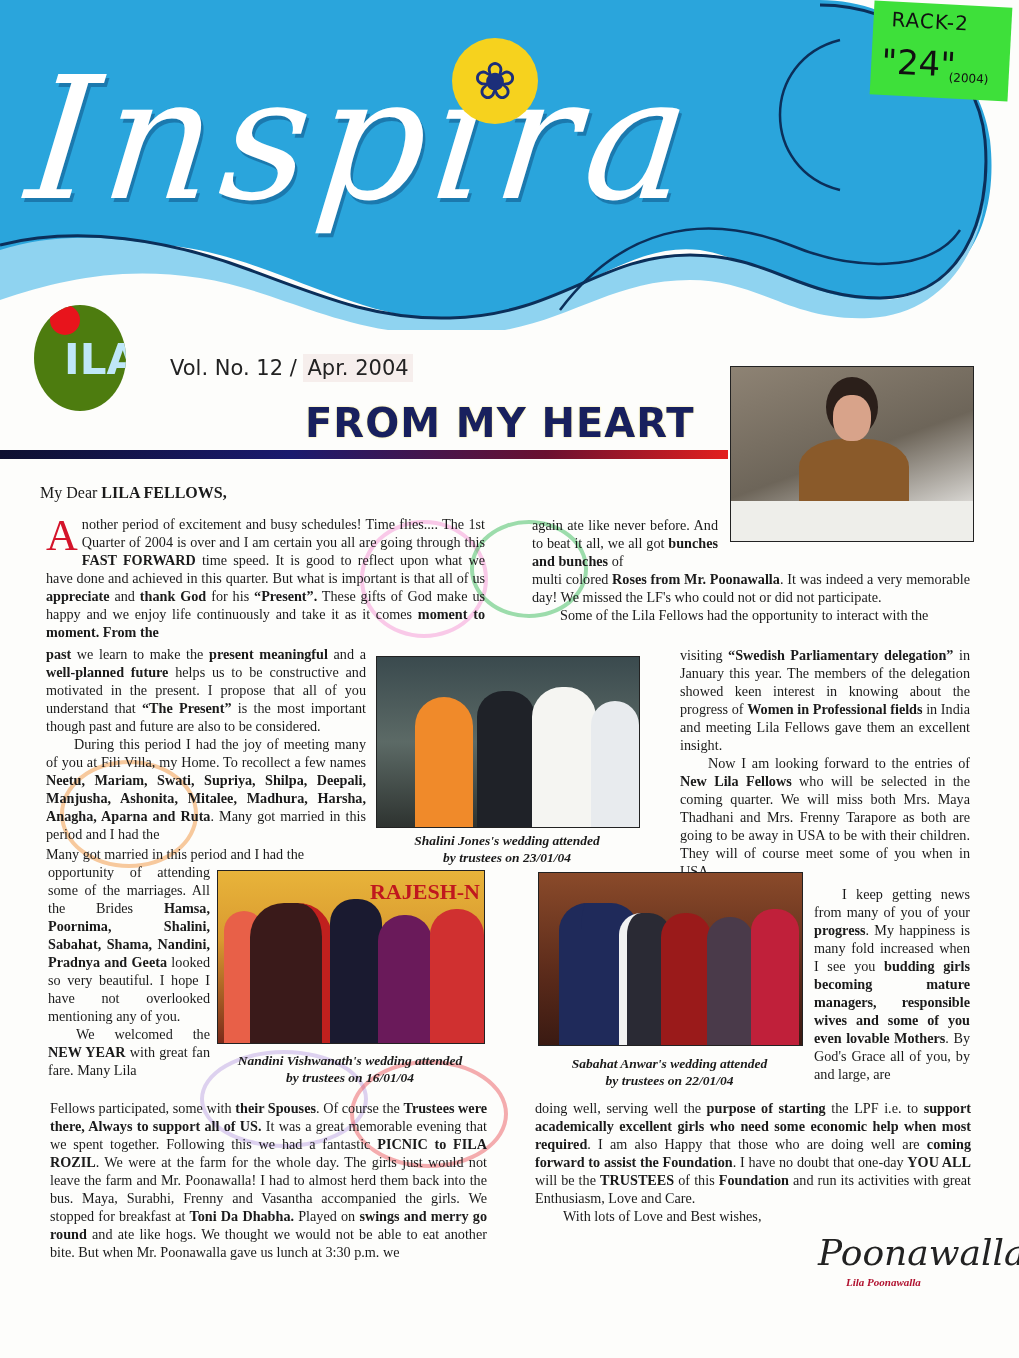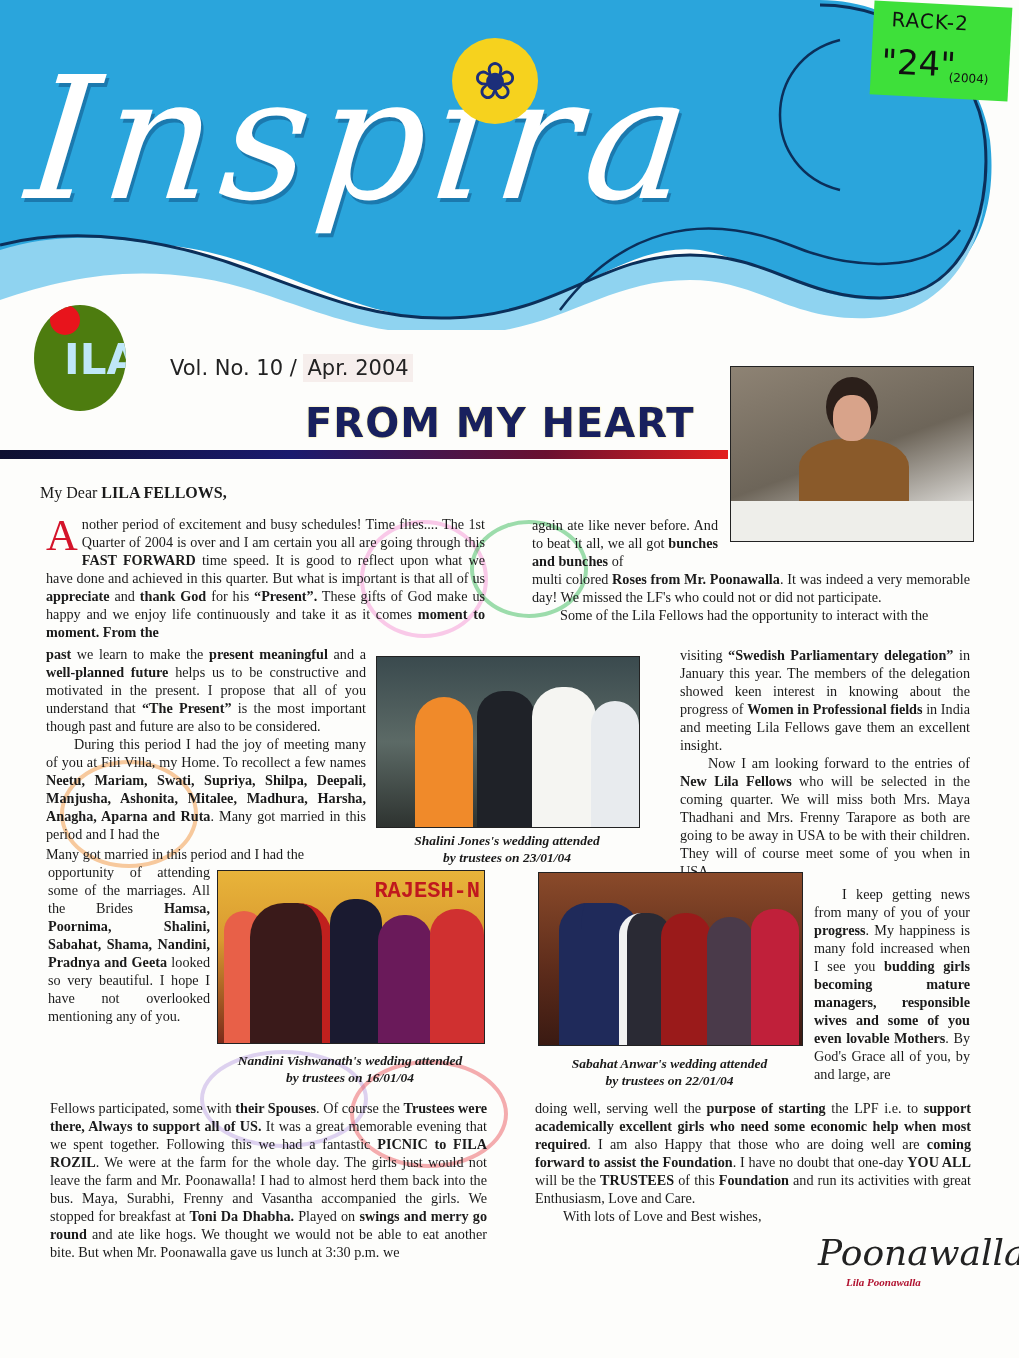--- a/index.html
+++ b/index.html
@@ -59,21 +59,21 @@
   <span class="l2">"24"</span>
   <span class="l3">(2004)</span>
 </div>
 
 <div class="abs logo">
   <div class="dot"></div>
   <div class="ila">ILA</div>
 </div>
 
 <div class="abs vol">
-  <span>Vol. No. 10 /</span>
+  <span>Vol. No. 12 /</span>
   <span class="date">Apr. 2004</span>
 </div>
 
 <div class="abs heading">FROM MY HEART</div>
 <div class="abs rule"></div>
 
 <div id="portrait" class="photo">
   <div class="head"></div>
     <div class="body"></div>
     <div class="face"></div>
@@ -108,24 +108,25 @@
 <div class="caption" style="left:376px;top:832px;width:262px;">
   <div>Shalini Jones's wedding attended</div>
     <div>by trustees on 23/01/04</div>
 </div>
 
 <div class="abs col" style="left:46px;top:845px;width:321px;">
   <p style="text-align:left;white-space:nowrap;">Many got married in this period and I had the</p>
 </div>
 <div class="abs col" style="left:48px;top:863px;width:162px;">
   <p><span>opportunity of attending some of the marriages. All the Brides </span><b>Hamsa, Poornima, Shalini, Sabahat, Shama, Nandini, Pradnya and Geeta</b><span> looked so very beautiful. I hope I have not overlooked mentioning any of you.</span></p>
+  <p class="ind"><span>We welcomed the </span><b>NEW YEAR</b><span> with great fan fare. Many Lila</span></p>
 </div>
 
 <div class="photo abs" style="left:217px;top:870px;width:266px;height:172px;background:linear-gradient(180deg,#e8b43a 0%,#d99a30 40%,#7a2a1a 100%);">
-  <div style="position:absolute;right:4px;top:8px;font-family:Liberation Mono, monospace;font-weight:bold;font-size:22px;color:#c0181e;">RAJESH-N</div>
+  <div style="position:absolute;right:4px;top:8px;font-family:Liberation Serif, serif;font-weight:bold;font-size:22px;color:#c0181e;">RAJESH-N</div>
   <div style="position:absolute;left:6px;top:40px;width:40px;height:132px;background:#e86048;border-radius:20px 20px 0 0;"></div>
   <div style="position:absolute;left:32px;top:32px;width:72px;height:140px;background:#3a1a1a;border-radius:34px 34px 0 0;border-right:10px solid #c0201e;"></div>
   <div style="position:absolute;left:112px;top:28px;width:52px;height:144px;background:#1a1a30;border-radius:24px 24px 0 0;"></div>
   <div style="position:absolute;left:160px;top:44px;width:54px;height:128px;background:#6a1a5a;border-radius:26px 26px 0 0;"></div>
   <div style="position:absolute;left:212px;top:38px;width:54px;height:134px;background:#d03030;border-radius:26px 26px 0 0;"></div>
 </div>
 <div class="caption" style="left:214px;top:1052px;width:272px;">
   <div>Nandini Vishwanath's wedding attended</div>
     <div>by trustees on 16/01/04</div>
 </div>

